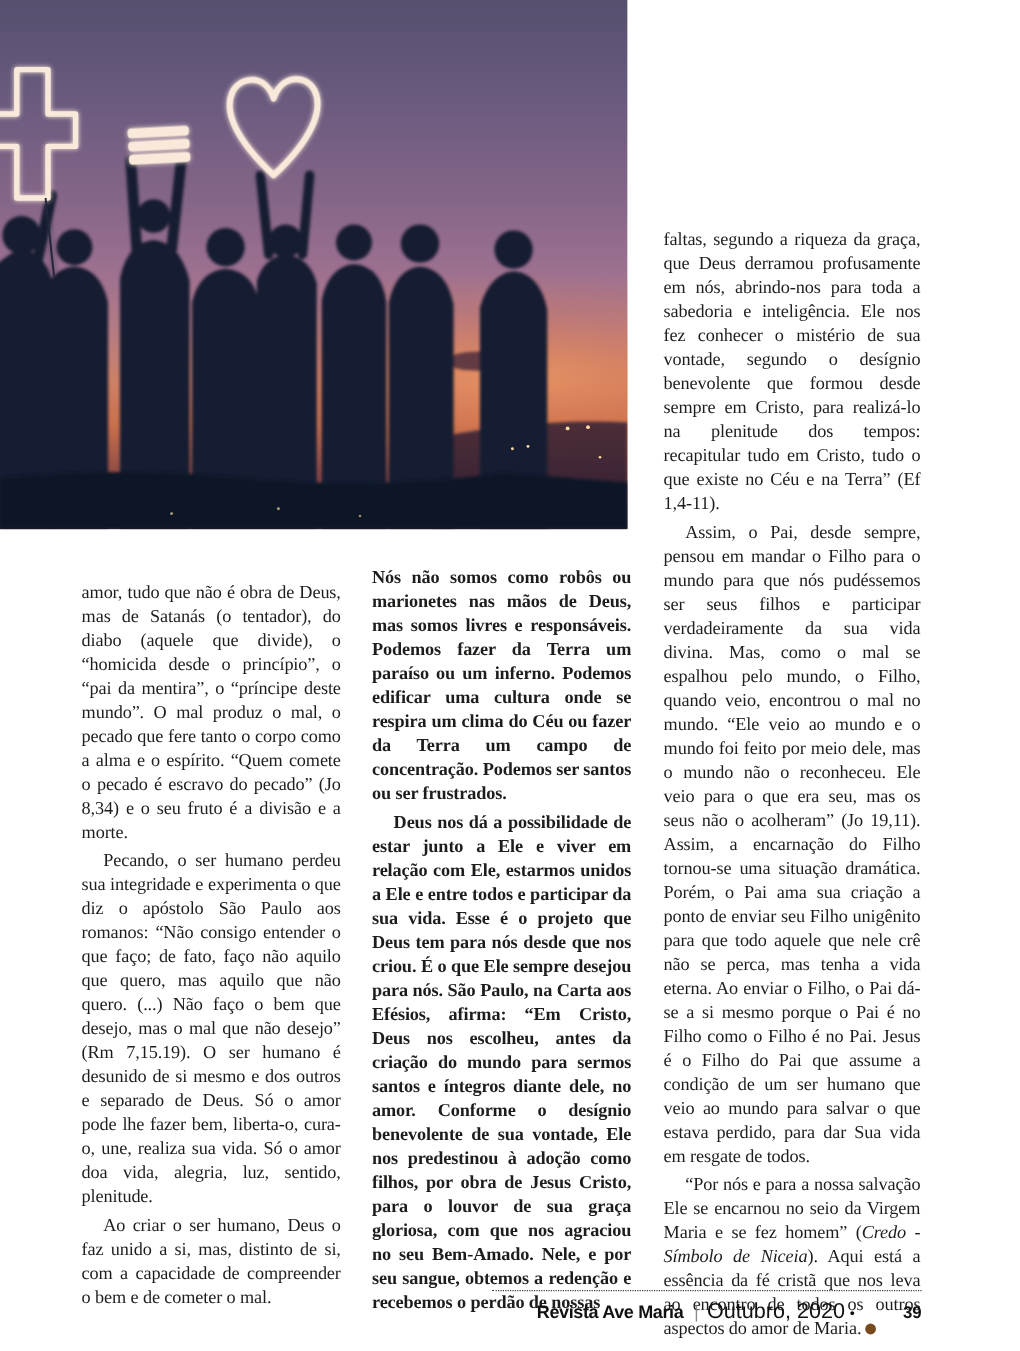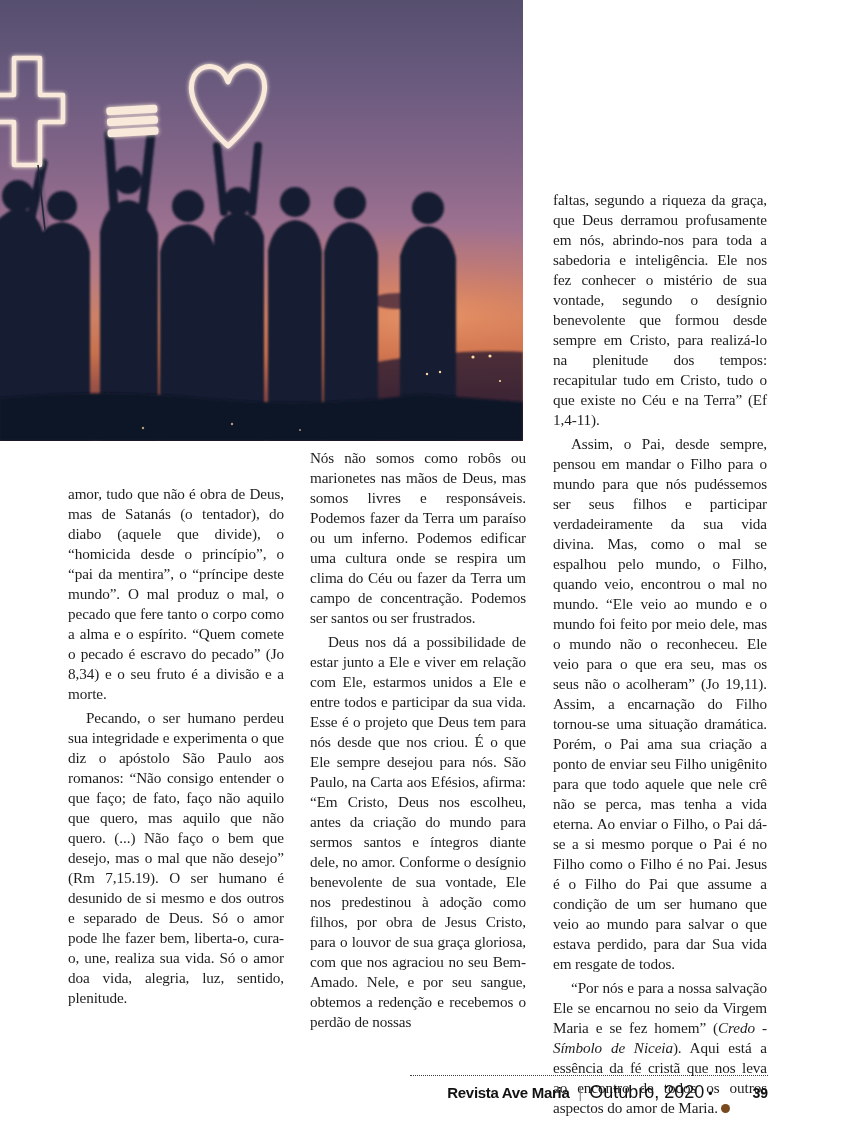--- a/index.html
+++ b/index.html
@@ -2,21 +2,21 @@
 <html lang="pt"><head>
 <meta charset="utf-8">
 <style>
   html,body{margin:0;padding:0;background:#ffffff;}
   .page{position:relative;width:850px;height:1126px;background:#fff;overflow:hidden;
         font-family:"Liberation Serif", serif;color:#1d1d1b;}
   .photo{position:absolute;left:0;top:0;width:523px;height:441px;overflow:hidden;}
   .photo svg{display:block;}
   .col{position:absolute;}
   .col-1{left:64px;top:480px;width:224px;}
-  .col-2{left:306px;top:444px;width:224px;}
+  .col-2{left:306px;top:468px;width:224px;font-weight:bold;}
   .col-3{left:549px;top:186px;width:222px;}
   .para{margin:4px;text-align:justify;font-size:15.2px;line-height:20px;
         letter-spacing:-0.1px;color:#1d1d1b;}
   .para.indent{text-indent:18px;}
   .italic{font-style:italic;}
   .end-dot{display:inline-block;width:9px;height:9px;border-radius:50%;
            background:#7a4a1f;margin-left:3px;vertical-align:baseline;}
   .footer{position:absolute;left:410px;top:1075px;width:358px;text-align:right;}
   .footer-rule{border-top:1px dotted #3c3c3c;height:0;margin-bottom:6px;}
   .footer-text{font-size:14px;color:#111;white-space:nowrap;}
@@ -123,20 +123,21 @@
         <circle cx="143" cy="428" r="1.2" opacity="0.7"></circle>
         <circle cx="232" cy="424" r="1.2" opacity="0.7"></circle>
         <circle cx="300" cy="430" r="1.1" opacity="0.6"></circle>
       </g>
     </svg>
   </div>
 
   <div class="col col-1">
       <p class="para"><span>amor, tudo que não é obra de Deus, mas de Satanás (o tentador), do diabo (aquele que divide), o “homicida desde o princípio”, o “pai da mentira”, o “príncipe deste mundo”. O mal produz o mal, o pecado que fere tanto o corpo como a alma e o espírito. “Quem comete o pecado é escravo do pecado” (Jo 8,34) e o seu fruto é a divisão e a morte.</span></p>
       <p class="para indent"><span>Pecando, o ser humano perdeu sua integridade e experimenta o que diz o apóstolo São Paulo aos romanos: “Não consigo entender o que faço; de fato, faço não aquilo que quero, mas aquilo que não quero. (...) Não faço o bem que desejo, mas o mal que não desejo” (Rm 7,15.19). O ser humano é desunido de si mesmo e dos outros e separado de Deus. Só o amor pode lhe fazer bem, liberta-o, cura-o, une, realiza sua vida. Só o amor doa vida, alegria, luz, sentido, plenitude.</span></p>
+      <p class="para indent"><span>Ao criar o ser humano, Deus o faz unido a si, mas, distinto de si, com a capacidade de compreender o bem e de cometer o mal.</span></p>
     </div>
   <div class="col col-2">
       <p class="para"><span>Nós não somos como robôs ou marionetes nas mãos de Deus, mas somos livres e responsáveis. Podemos fazer da Terra um paraíso ou um inferno. Podemos edificar uma cultura onde se respira um clima do Céu ou fazer da Terra um campo de concentração. Podemos ser santos ou ser frustrados.</span></p>
       <p class="para indent"><span>Deus nos dá a possibilidade de estar junto a Ele e viver em relação com Ele, estarmos unidos a Ele e entre todos e participar da sua vida. Esse é o projeto que Deus tem para nós desde que nos criou. É o que Ele sempre desejou para nós. São Paulo, na Carta aos Efésios, afirma: “Em Cristo, Deus nos escolheu, antes da criação do mundo para sermos santos e íntegros diante dele, no amor. Conforme o desígnio benevolente de sua vontade, Ele nos predestinou à adoção como filhos, por obra de Jesus Cristo, para o louvor de sua graça gloriosa, com que nos agraciou no seu Bem-Amado. Nele, e por seu sangue, obtemos a redenção e recebemos o perdão de nossas</span></p>
     </div>
   <div class="col col-3">
       <p class="para"><span>faltas, segundo a riqueza da graça, que Deus derramou profusamente em nós, abrindo-nos para toda a sabedoria e inteligência. Ele nos fez conhecer o mistério de sua vontade, segundo o desígnio benevolente que formou desde sempre em Cristo, para realizá-lo na plenitude dos tempos: recapitular tudo em Cristo, tudo o que existe no Céu e na Terra” (Ef 1,4-11).</span></p>
       <p class="para indent"><span>Assim, o Pai, desde sempre, pensou em mandar o Filho para o mundo para que nós pudéssemos ser seus filhos e participar verdadeiramente da sua vida divina. Mas, como o mal se espalhou pelo mundo, o Filho, quando veio, encontrou o mal no mundo. “Ele veio ao mundo e o mundo foi feito por meio dele, mas o mundo não o reconheceu. Ele veio para o que era seu, mas os seus não o acolheram” (Jo 19,11). Assim, a encarnação do Filho tornou-se uma situação dramática. Porém, o Pai ama sua criação a ponto de enviar seu Filho unigênito para que todo aquele que nele crê não se perca, mas tenha a vida eterna. Ao enviar o Filho, o Pai dá-se a si mesmo porque o Pai é no Filho como o Filho é no Pai. Jesus é o Filho do Pai que assume a condição de um ser humano que veio ao mundo para salvar o que estava perdido, para dar Sua vida em resgate de todos.</span></p>
       <p class="para indent"><span>“Por nós e para a nossa salvação Ele se encarnou no seio da Virgem Maria e se fez homem” (</span><span class="italic">Credo - Símbolo de Niceia</span><span>). Aqui está a essência da fé cristã que nos leva ao encontro de todos os outros aspectos do amor de Maria.</span><span class="end-dot"></span></p>
     </div>

